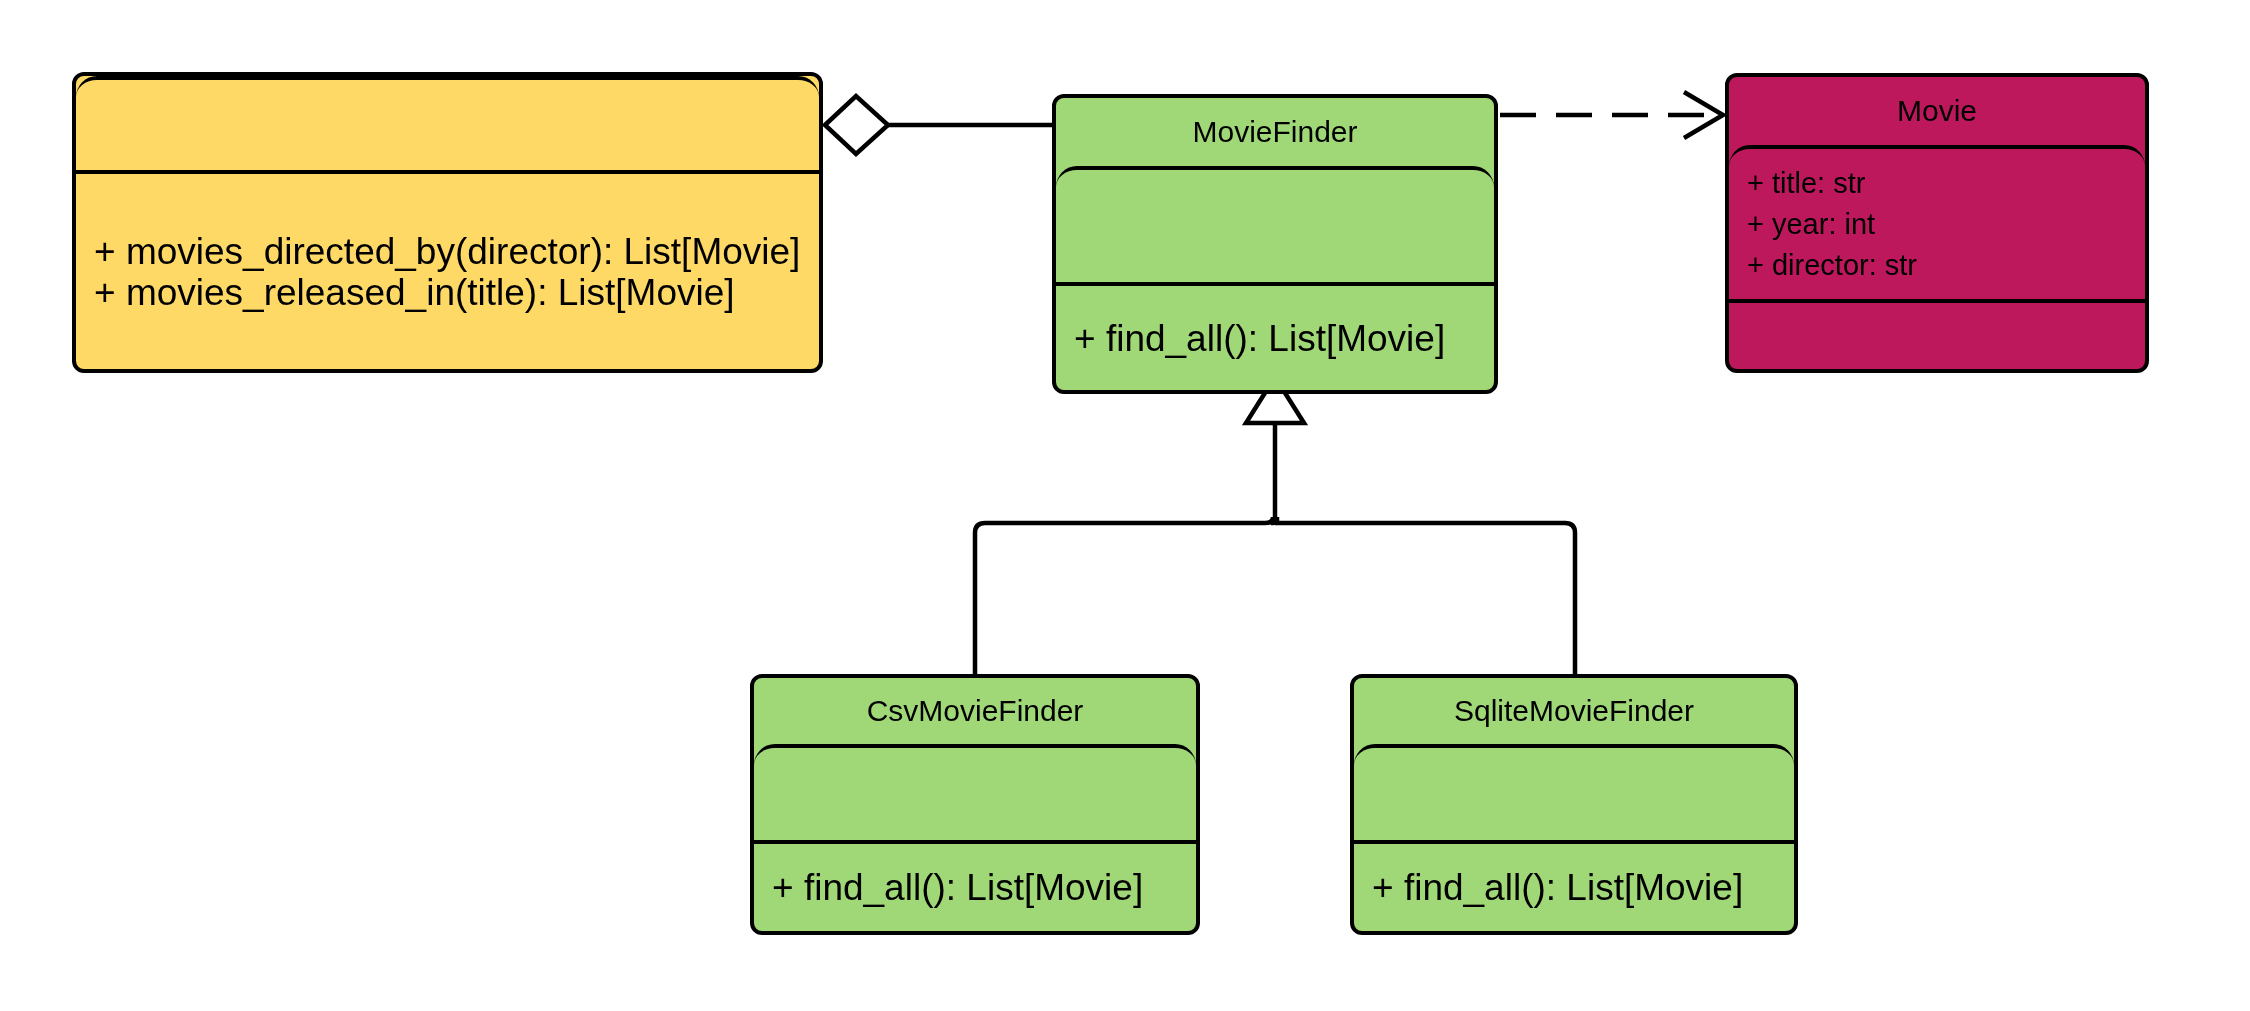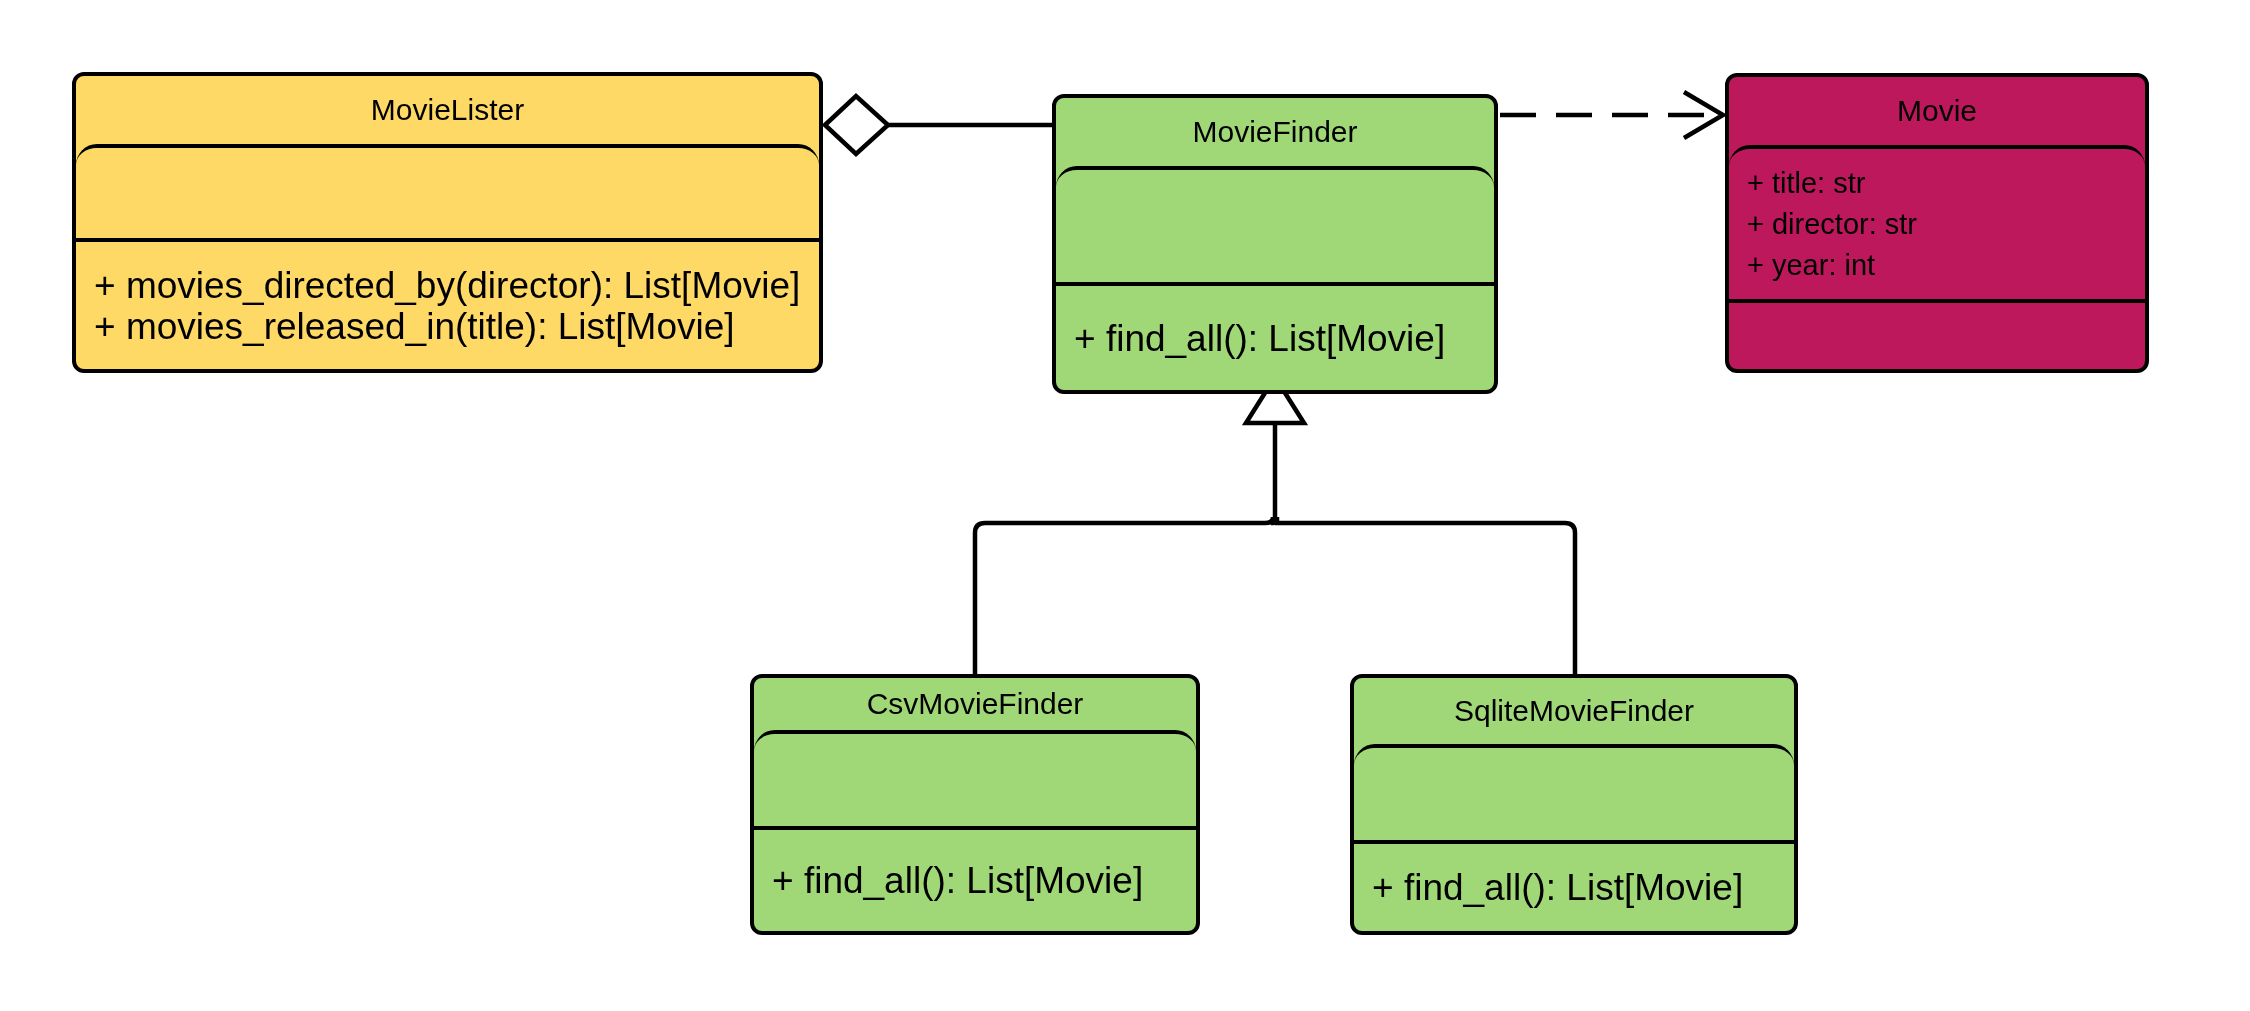--- a/index.html
+++ b/index.html
@@ -89,48 +89,47 @@
 
     
     <g>
       <path d="M975 676 L975 533 Q975 523 985 523 L1265 523 Q1273 523 1273 517 L1273 523 Q1277 523 1277 517 L1277 523 L1565 523 Q1575 523 1575 533 L1575 676" fill="none" stroke="#000000" stroke-width="4.5"></path>
       <line x1="1275" y1="521" x2="1275" y2="422" stroke="#000000" stroke-width="4.5"></line>
       <polygon points="1275,377 1246,423 1304,423" fill="#ffffff" stroke="#000000" stroke-width="4.5" stroke-linejoin="miter"></polygon>
     </g>
   </svg>
 
   <div class="uml-class fill-yellow" style="left:72px; top:72px; width:751px; height:301px;">
-    <div class="c-title" style="height:68px">MovieLister</div>
     <div class="c-attrs" style="height:94px"></div>
     <div class="c-methods">
       <div class="member">+ movies_directed_by(director): List[Movie]</div>
       <div class="member">+ movies_released_in(title): List[Movie]</div>
     </div>
   </div>
 
   <div class="uml-class fill-green" style="left:1052px; top:73px; width:446px; height:300px;margin-top:21px;">
     <div class="c-title" style="height:68px">MovieFinder</div>
     <div class="c-attrs" style="height:116px"></div>
     <div class="c-methods">
       <div class="member">+ find_all(): List[Movie]</div>
     </div>
   </div>
 
   <div class="uml-class fill-blue" style="left:1725px; top:73px; width:424px; height:300px;">
     <div class="c-title" style="height:68px">Movie</div>
     <div class="c-attrs" style="height:154px">
       <div class="member">+ title: str</div>
+      <div class="member">+ year: int</div>
       <div class="member">+ director: str</div>
-      <div class="member">+ year: int</div>
     </div>
     <div class="c-methods"></div>
   </div>
 
   <div class="uml-class fill-green" style="left:750px; top:674px; width:450px; height:261px;">
-    <div class="c-title" style="height:52px">CsvMovieFinder</div>
+    <div class="c-title" style="height:66px">CsvMovieFinder</div>
     <div class="c-attrs" style="height:96px"></div>
     <div class="c-methods">
       <div class="member">+ find_all(): List[Movie]</div>
     </div>
   </div>
 
   <div class="uml-class fill-green" style="left:1350px; top:674px; width:448px; height:261px;">
     <div class="c-title" style="height:66px">SqliteMovieFinder</div>
     <div class="c-attrs" style="height:96px"></div>
     <div class="c-methods">

